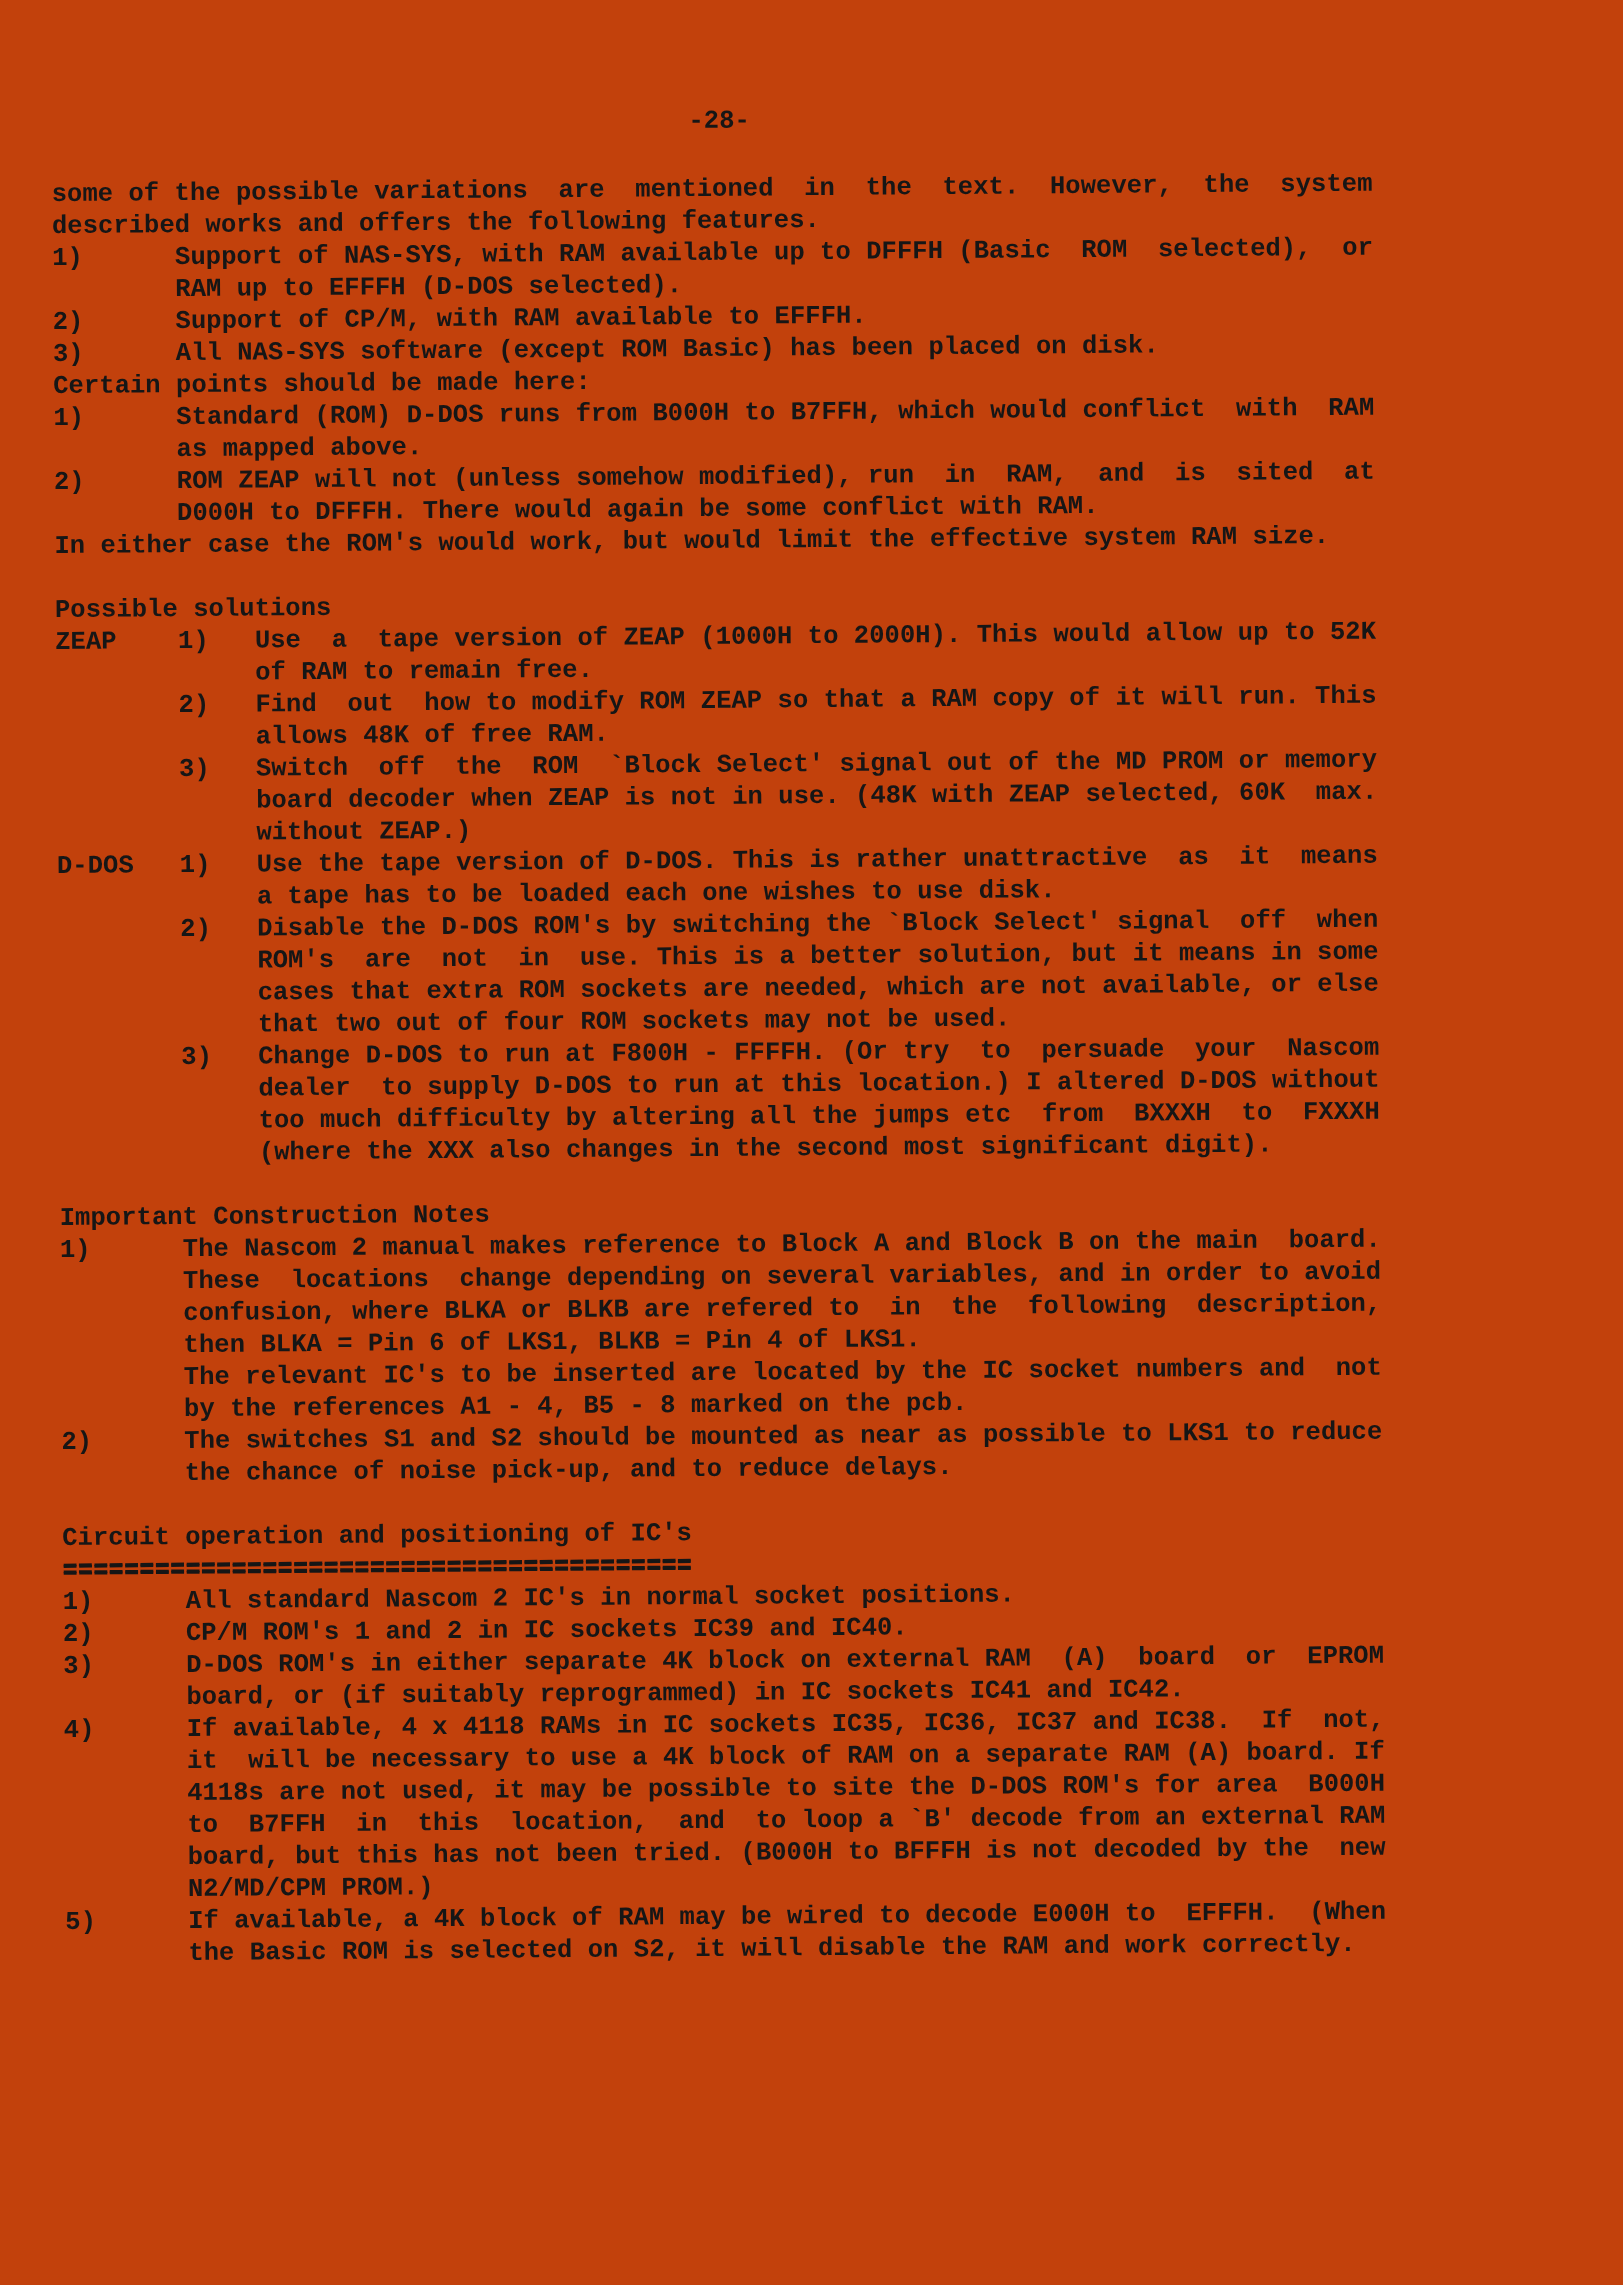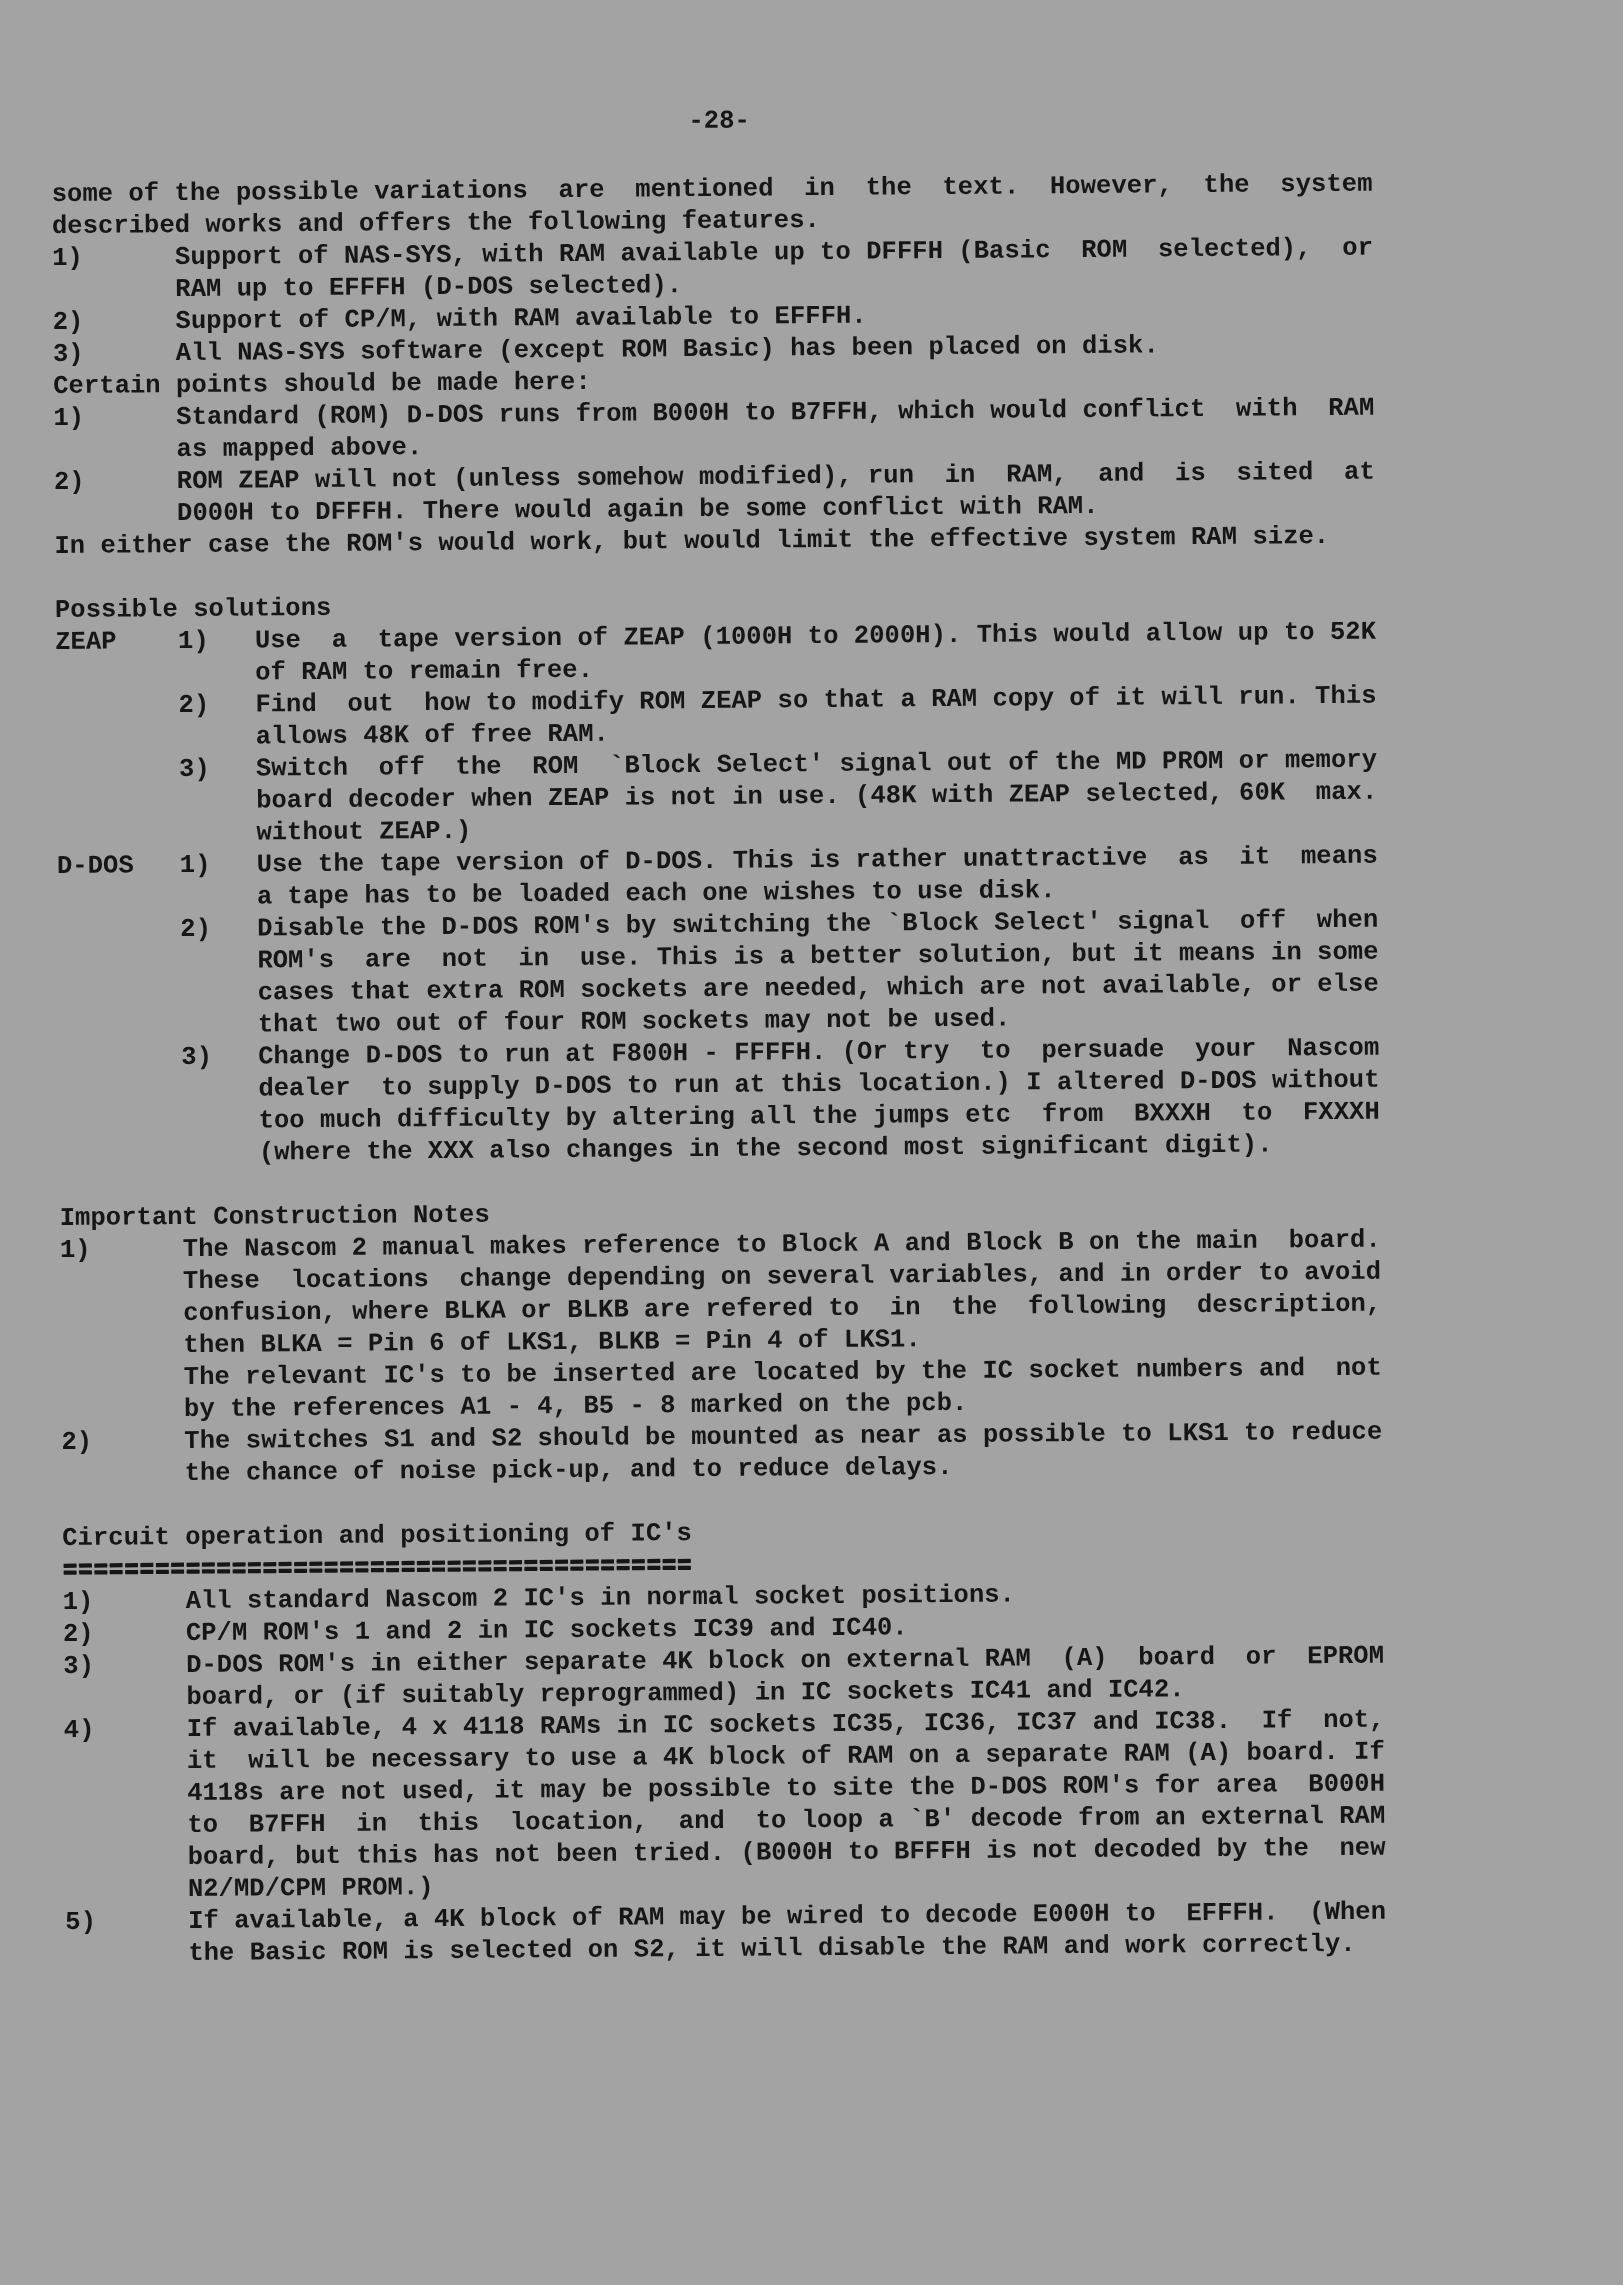--- a/index.html
+++ b/index.html
@@ -32,21 +32,21 @@
     height: 32px;
     white-space: pre;
   }
   .lines-block { margin-top: 36px; }
   
   .line.eq { text-shadow: 0 1.5px 0 currentColor; }
 </style>
 </head>
 <body>
 
-<div class="page" style="background: #a3a3a3;">
+<div class="page" style="background: #c2410c;">
   <div class="doc" style="color: rgb(22, 22, 22);">
     <div class="page-num">-28-</div>
     <div class="lines-block" id="lines">
         <div class="line">some of the possible variations  are  mentioned  in  the  text.  However,  the  system</div>
         <div class="line">described works and offers the following features.</div>
         <div class="line">1)      Support of NAS-SYS, with RAM available up to DFFFH (Basic  ROM  selected),  or</div>
         <div class="line">        RAM up to EFFFH (D-DOS selected).</div>
         <div class="line">2)      Support of CP/M, with RAM available to EFFFH.</div>
         <div class="line">3)      All NAS-SYS software (except ROM Basic) has been placed on disk.</div>
         <div class="line">Certain points should be made here:</div>

